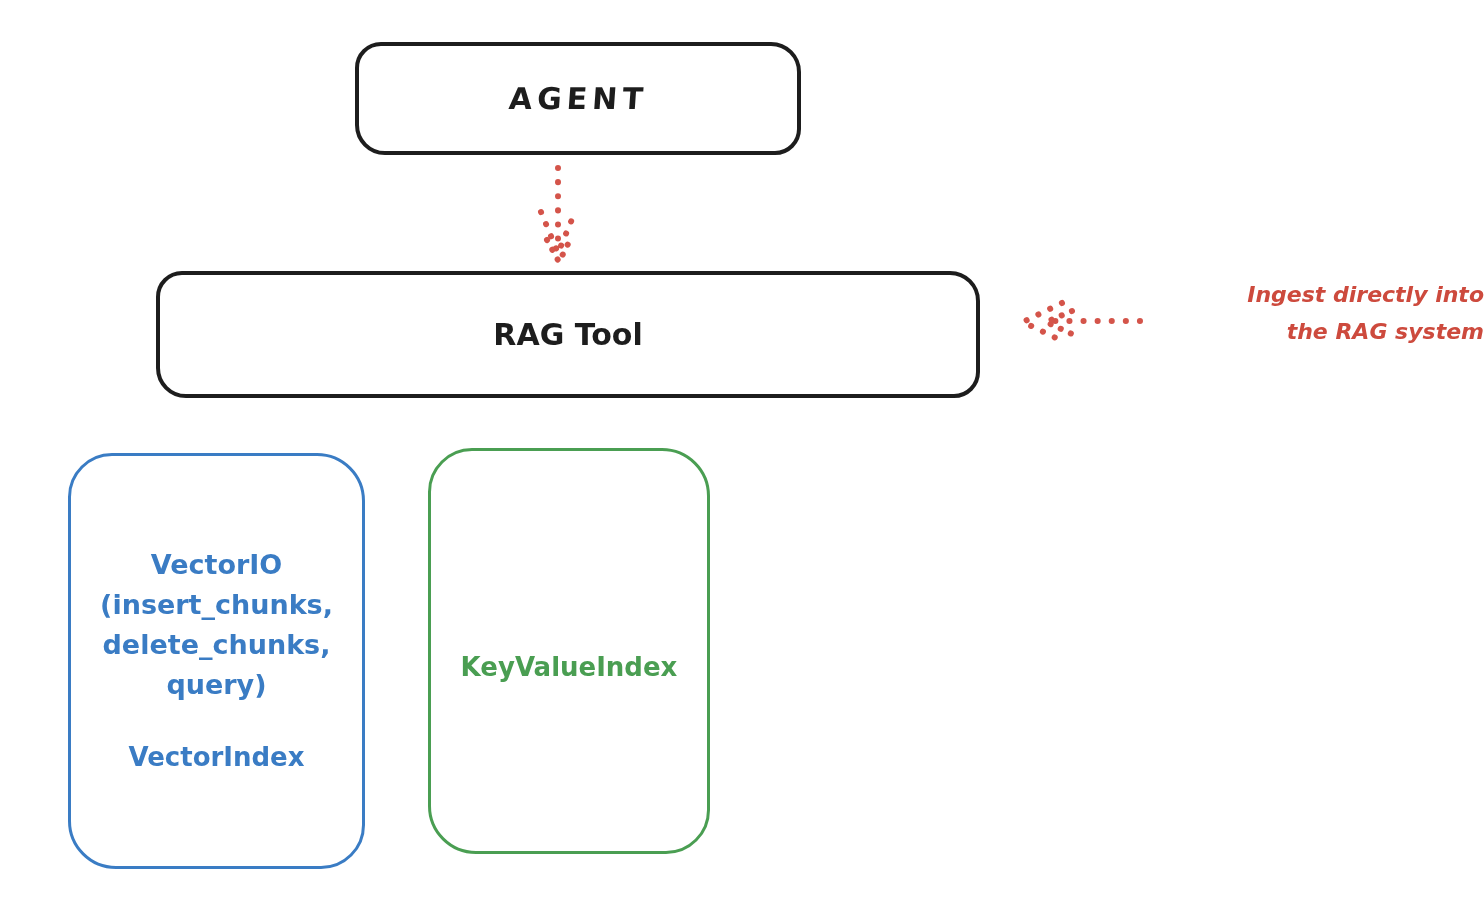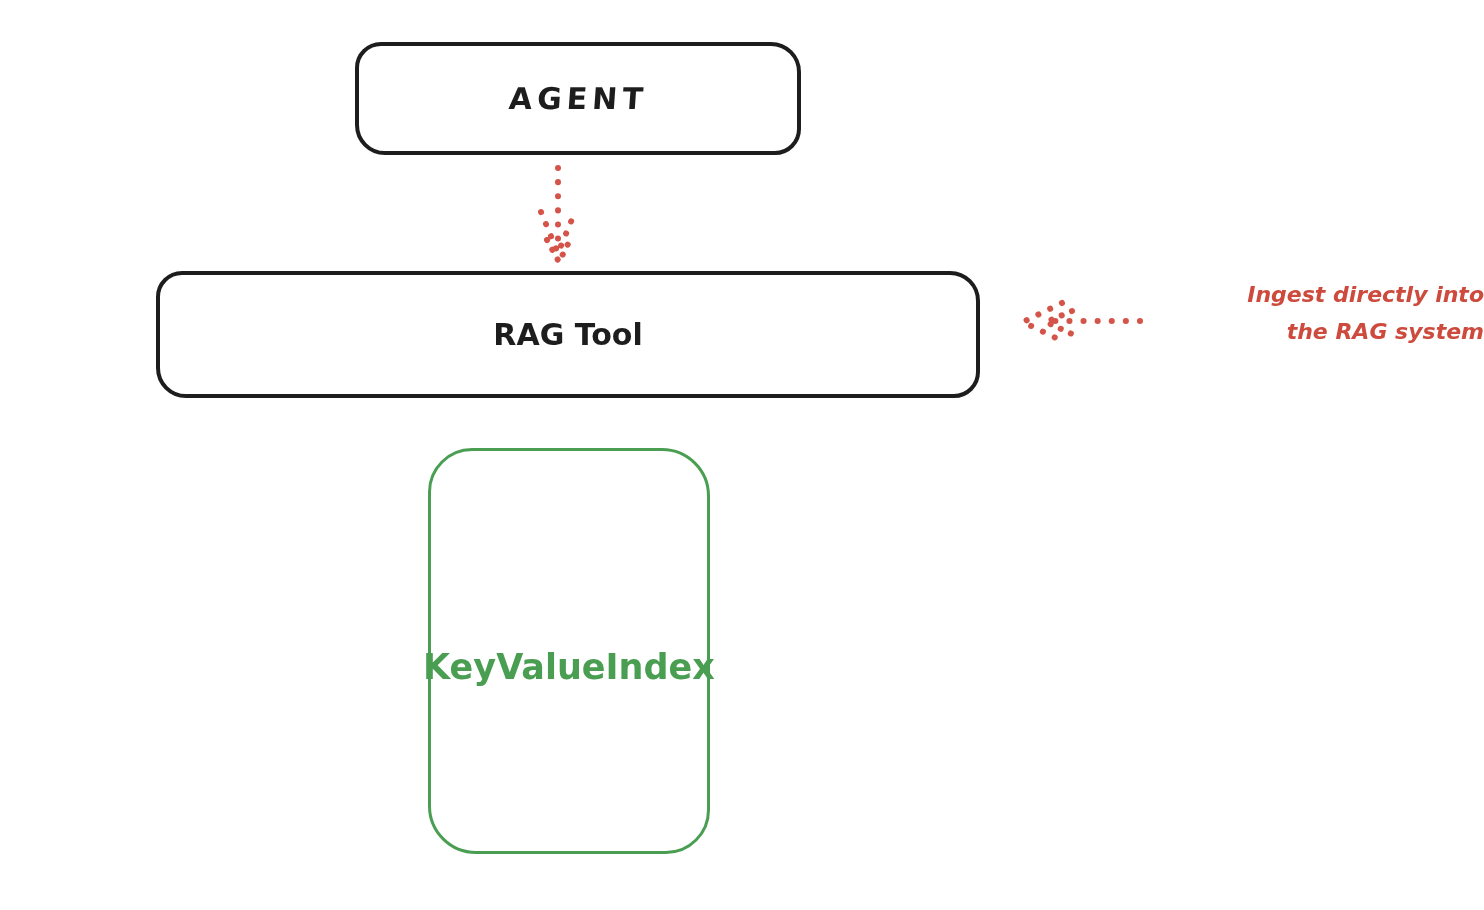--- a/index.html
+++ b/index.html
@@ -61,21 +61,21 @@
   .io-vector   { left: 68px;  top: 453px; width: 297px; height: 416px; }
   .io-keyvalue { left: 428px; top: 448px; width: 282px; height: 406px; }
   .io-relational { left: 783px; top: 447px; width: 283px; height: 399px; }
   .io-methods {
     font-size: 27px;
     line-height: 40px;
     white-space: pre-line;
   }
   .io-index {
     margin-top: 32px;
-    font-size: 35px;
+    font-size: 26px;
     line-height: 40px;
     text-align: right;
   }
   .annotation {
     position: absolute;
     left: 1138px;
     top: 276px;
     width: 346px;
     text-align: right;
     font-size: 22px;
@@ -128,19 +128,26 @@
 
       <path class="dotline" d="M1062 303 L1023 322 L1062 341" stroke-dasharray="0.1 13"></path>
 
       <path class="dotline" d="M1072 311 L1046 322 L1072 334" stroke-dasharray="0.1 11"></path>
     </svg>
   </div>
 
   <div class="annotation" style="color: rgb(205, 74, 61);">Ingest directly into
 the RAG system</div>
 
+  <div class="node io-node io-vector" style="border-color: rgb(58, 124, 196); color: rgb(58, 124, 196);">
+    <div class="io-methods">VectorIO
+(insert_chunks,
+delete_chunks,
+query)</div>
+    <div class="io-index">VectorIndex</div>
+  </div>
 
   <div class="node io-node io-keyvalue" style="border-color: rgb(74, 158, 82); color: rgb(74, 158, 82);">
     <div class="io-index">KeyValueIndex</div>
   </div>
 
 
 </div>
 
 </body></html>

